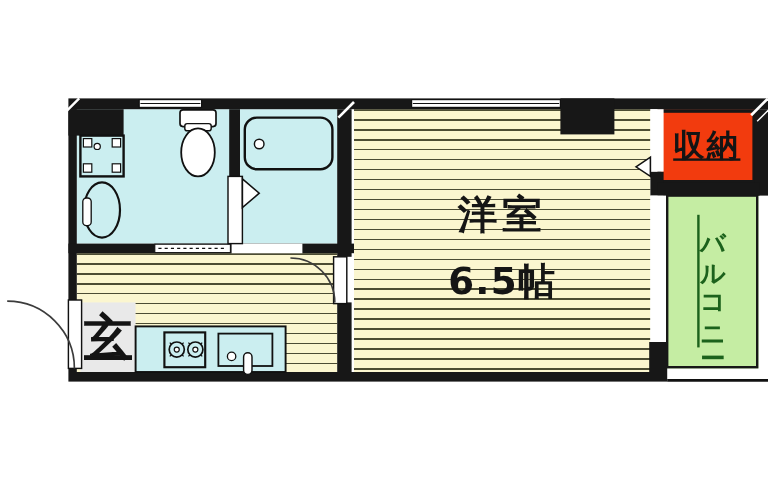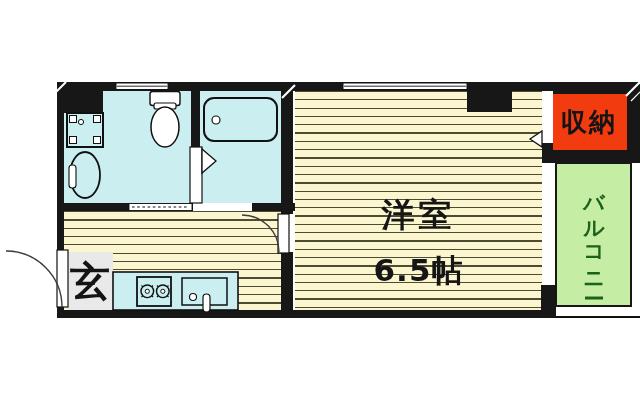--- a/index.html
+++ b/index.html
@@ -9,23 +9,23 @@
   .open{position:absolute;background:#fff;}
   .wet{position:absolute;background:var(--wet);}
   .floorstripes{position:absolute;background:var(--floor);}
   .floorstripes::before{content:"";position:absolute;inset:0;
      background:repeating-linear-gradient(to bottom,var(--stripe) 0 1.2px,transparent 1.2px 8.3px);}
   .entrance{position:absolute;background:var(--entrance-bg);display:flex;align-items:center;justify-content:center;}
   .closet{position:absolute;background:var(--closet-bg);border:3px solid var(--wall);
           display:flex;align-items:center;justify-content:center;box-sizing:border-box;}
   .balcony{position:absolute;background:var(--balcony-bg);border:2px solid var(--wall);
            display:flex;align-items:center;justify-content:center;box-sizing:border-box;}
-  .lbl{color:#101010;line-height:1;}
+  .lbl{color:#101010;line-height:1;text-decoration:underline;}
   .lbl-room{position:absolute;left:295px;width:247px;text-align:center;color:#151515;
-            font-weight:bold;z-index:6;margin-top:36px;}
+            font-weight:bold;z-index:6;}
   .lbl-name{top:157px;font-size:33px;letter-spacing:4px;}
   .lbl-size{top:214px;font-size:31px;letter-spacing:1px;}
   .lbl-closet{font-size:26px;font-weight:bold;color:#141414;letter-spacing:2px;}
   .lbl-balcony{writing-mode:vertical-rl;font-size:21px;font-weight:bold;
                color:var(--balcony-text);letter-spacing:3px;}
   .lbl-entrance{font-size:40px;font-weight:bold;color:#141414;}
   svg{position:absolute;left:0;top:0;z-index:5;}
   .txt-layer{position:absolute;inset:0;z-index:6;pointer-events:none;}
 </style>
 </head>

